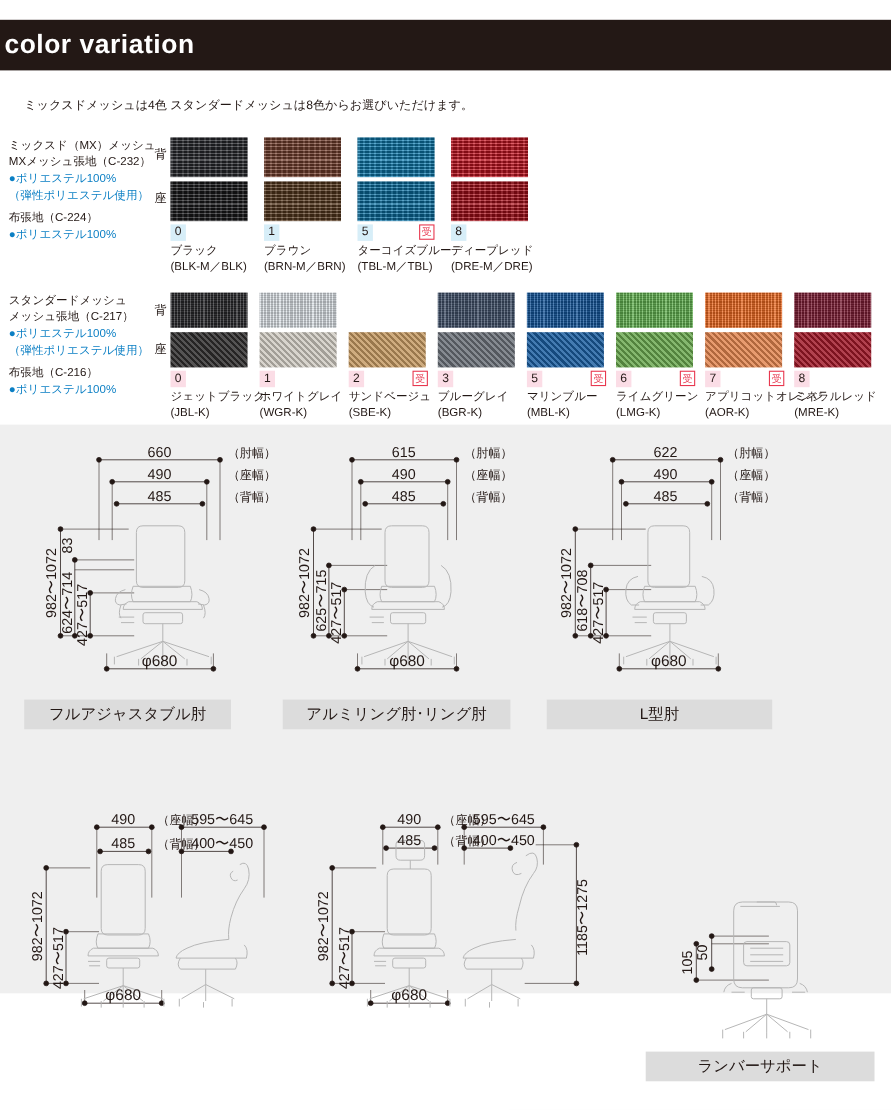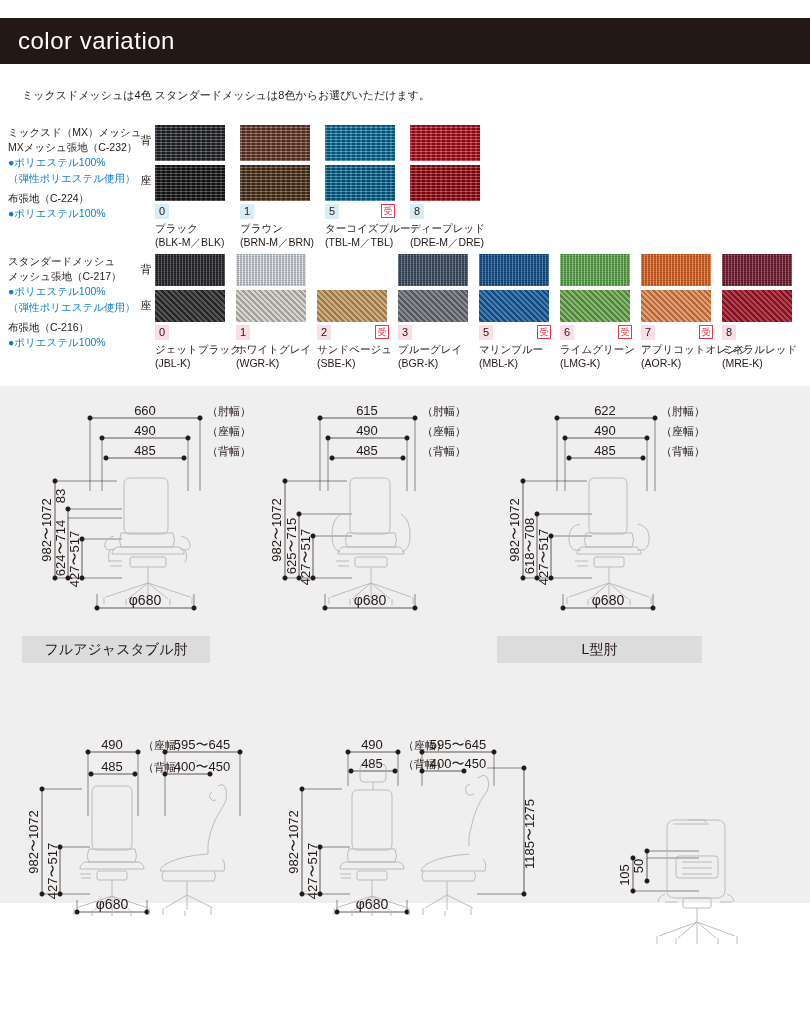--- a/index.html
+++ b/index.html
@@ -15,22 +15,22 @@
   .header-band {
     position: absolute; left: 0; top: 18px;
     width: 810px; height: 46px;
     background: #231815;
     display: flex; align-items: center;
   }
   .header-title {
     color: #ffffff;
     font-size: 24px;
     letter-spacing: .5px;
-    padding-left: 18px;
-    font-weight: 400;
+    padding-left: 4px;
+    font-weight: 700;
   }
   .intro-note {
     position: absolute; left: 22px; top: 88px;
     font-size: 11px; color: #231815;
   }
 
   
   .color-area { position: absolute; left: 0; top: 125px; width: 810px; }
 
   .mesh-group { position: relative; }
@@ -148,21 +148,21 @@
           <div class="swatch" style="height: 36px; background: repeating-linear-gradient(0deg, rgba(255, 255, 255, 0.22) 0px, rgba(255, 255, 255, 0.22) 1px, rgba(0, 0, 0, 0.25) 1px, rgba(0, 0, 0, 0.25) 3px), repeating-linear-gradient(90deg, rgba(255, 255, 255, 0.14) 0px, rgba(255, 255, 255, 0.14) 2px, rgba(0, 0, 0, 0.16) 2px, rgba(0, 0, 0, 0.16) 5px), rgb(176, 13, 24);"></div>
           <div class="code-row">
             <span class="code-num blue">8</span>
           </div>
           <div class="sw-name">ディープレッド</div>
           <div class="sw-code">(DRE-M／DRE)</div>
         </div>
       </div>
   </div>
 
-  <div class="mesh-group" id="st-group" style="height:135px; margin-top:4px;">
+  <div class="mesh-group" id="st-group" style="height:135px; margin-top:16px;">
     <div class="spec-block" style="top:0px;" id="st-spec">
         <div class="spec-line">スタンダードメッシュ</div>
         <div class="spec-line">メッシュ張地（C-217）</div>
         <div class="spec-line spec-blue">●ポリエステル100%</div>
         <div class="spec-line spec-blue">（弾性ポリエステル使用）</div>
         <div class="spec-line" style="margin-top: 5px;">布張地（C-216）</div>
         <div class="spec-line spec-blue">●ポリエステル100%</div>
       </div>
     <div class="rowlabel" style="left:139px; top:8px;">背</div>
     <div class="rowlabel" style="left:139px; top:44px;">座</div>
@@ -380,20 +380,21 @@
         <text x="110" y="39" text-anchor="middle">490</text>
         <text x="165" y="39" font-size="11">（座幅）</text>
         <text x="110" y="59" text-anchor="middle">485</text>
         <text x="165" y="59" font-size="11">（背幅）</text>
         <text x="24" y="134" transform="rotate(-90 24 134)" text-anchor="middle">982〜1072</text>
         <text x="39" y="150" transform="rotate(-90 39 150)" text-anchor="middle">625〜715</text>
         <text x="53" y="161" transform="rotate(-90 53 161)" text-anchor="middle">427〜517</text>
         <text x="113" y="209" text-anchor="middle" font-size="14">φ680</text>
       </g>
     </svg>
+    <div class="dim-caption" style="width:207px;">アルミリング肘･リング肘</div>
   </div>
 
   <div class="dim-cell" style="left:497px; top:10px; width:210px;">
     <svg class="dim-svg" width="210" height="240" viewBox="0 0 210 240">
       <g stroke="#231815" stroke-width="0.7" fill="none">
         <line x1="60" y1="22" x2="158" y2="22"></line>
           <circle cx="60" cy="22" r="2.2" fill="#231815"></circle>
           <circle cx="158" cy="22" r="2.2" fill="#231815"></circle>
         <line x1="68" y1="42" x2="150" y2="42"></line>
           <circle cx="68" cy="42" r="2.2" fill="#231815"></circle>
@@ -615,14 +616,15 @@
         <path d="M110 102 v14"></path>
         <path d="M110 116 l-38 14 M110 116 l38 14 M110 116 l-19 16 M110 116 l19 16 M110 116 v17"></path>
         <path d="M70 130 v8 M89 132 v6 M110 133 v5 M131 132 v6 M150 130 v8"></path>
         <path d="M90 96 h-12 M133 96 h12"></path>
       </g>
       <g font-family="Liberation Sans, sans-serif" font-size="13" fill="#231815">
         <text x="42" y="69" transform="rotate(-90 42 69)" text-anchor="middle">105</text>
         <text x="56" y="60" transform="rotate(-90 56 60)" text-anchor="middle">50</text>
       </g>
     </svg>
+    <div class="dim-caption" style="width:208px;">ランバーサポート</div>
   </div>
 </div>
 
 </body></html>

